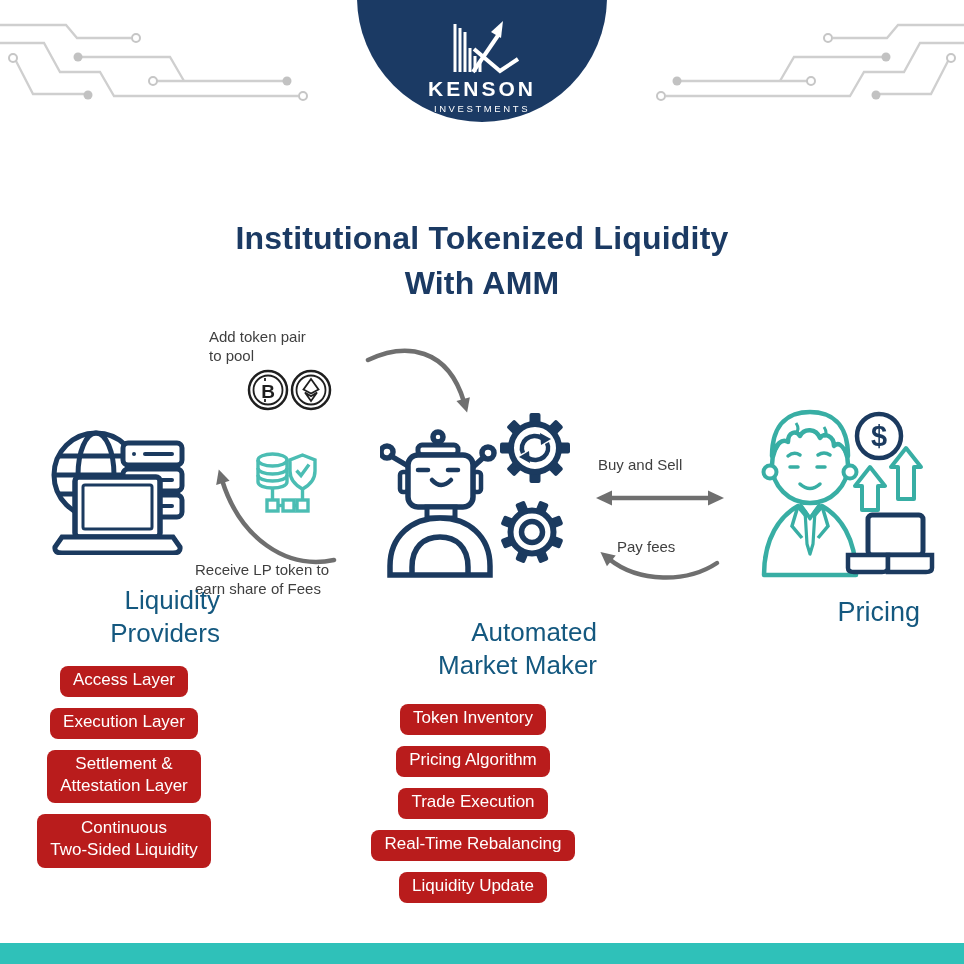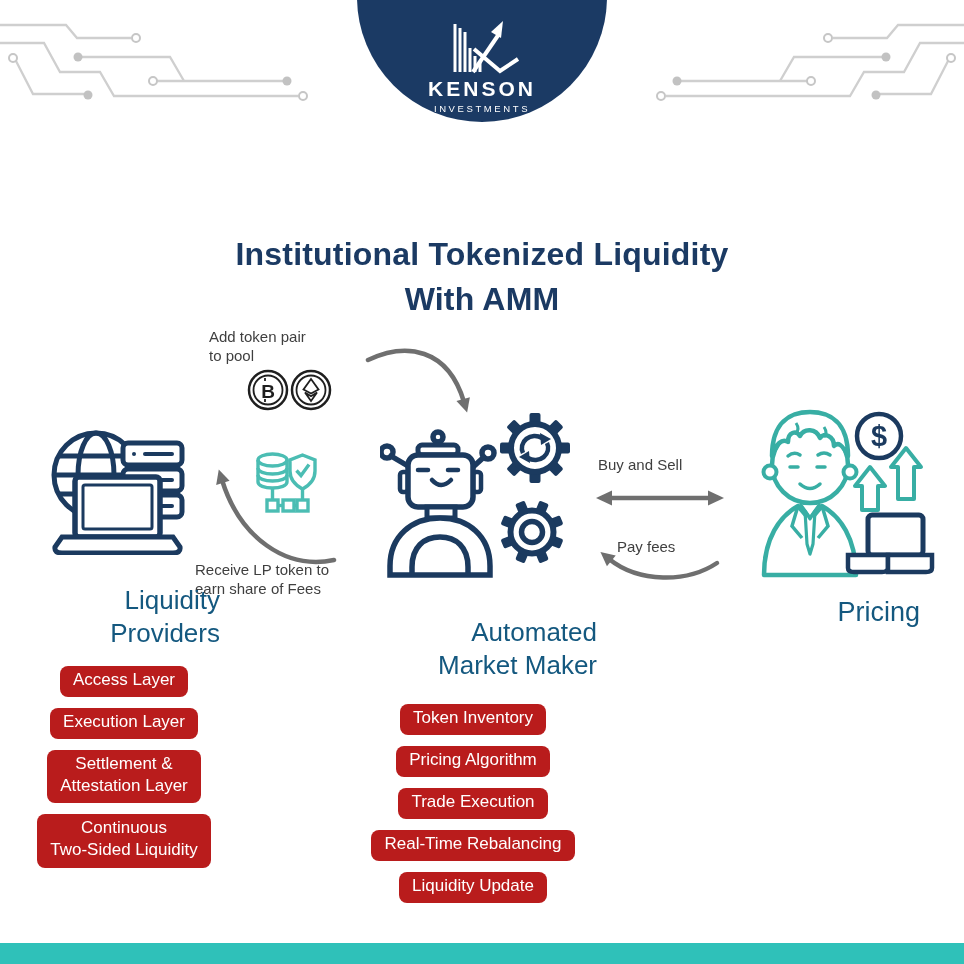--- a/index.html
+++ b/index.html
@@ -86,21 +86,21 @@
       <g stroke="#ffffff" stroke-width="4" fill="none">
         <path d="M30,54 L56,16"></path>
         <path d="M31,31 L57,53 L75,41"></path>
       </g>
       <polygon points="48,14 60,3 58,20" fill="#ffffff"></polygon>
     </svg>
     <div class="logo-name">KENSON</div>
     <div class="logo-sub">INVESTMENTS</div>
   </div>
 
-  <h1 class="main-title" style="margin:16px;">
+  <h1 class="main-title" style="margin:0;">
     <span>Institutional Tokenized Liquidity</span>
     <span>With AMM</span>
   </h1>
 
   <div class="note preline" style="left:209px;top:328px;width:160px;">Add token pair
 to pool</div>
   <svg class="abs" style="left:247px;top:368px;" width="86" height="44" viewBox="0 0 86 44">
     <g fill="none" stroke="#1f1f1f">
       <circle cx="21" cy="22" r="19" stroke-width="2.5"></circle>
       <circle cx="21" cy="22" r="14.5" stroke-width="1.8"></circle>

